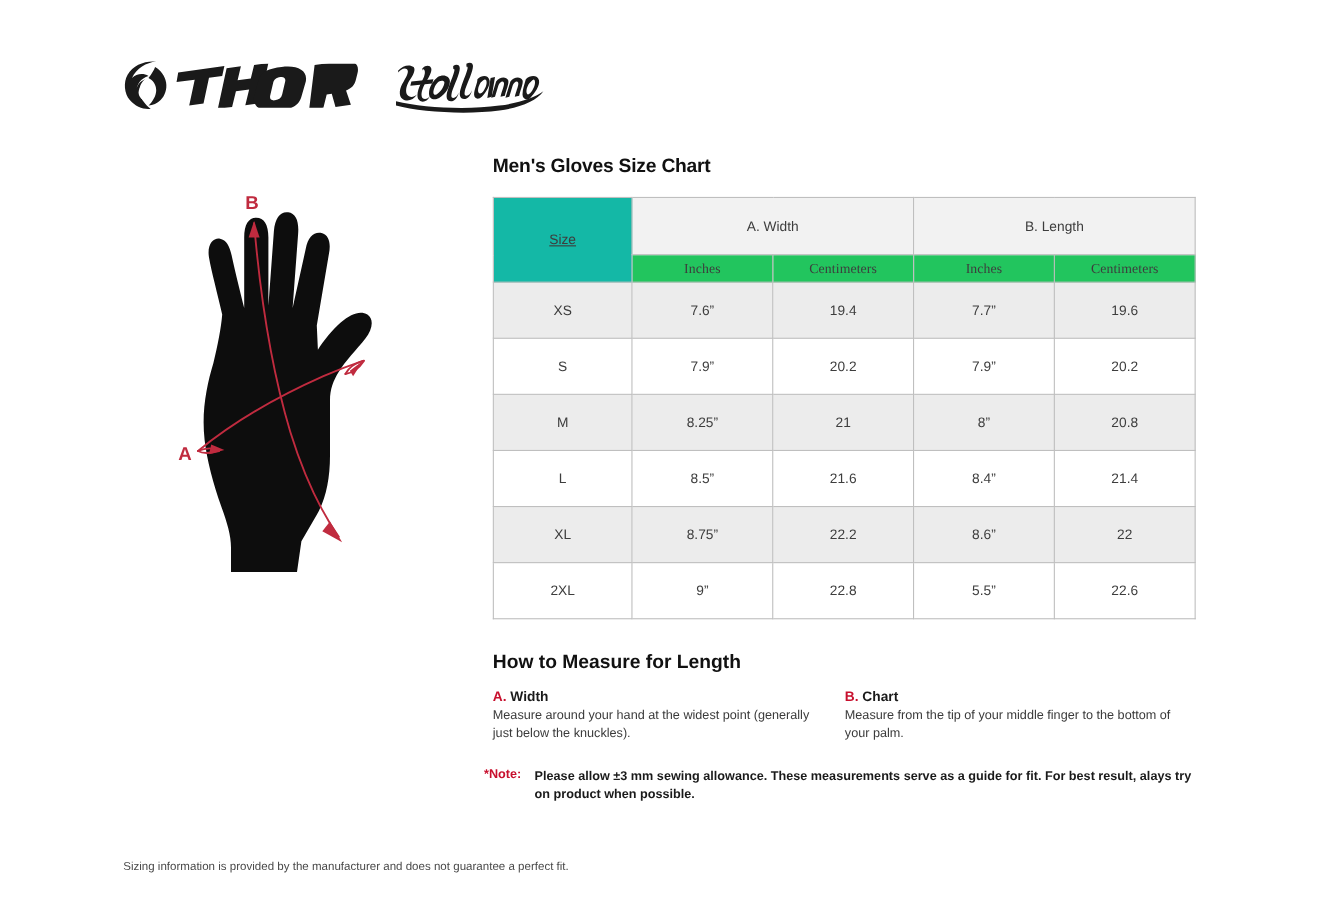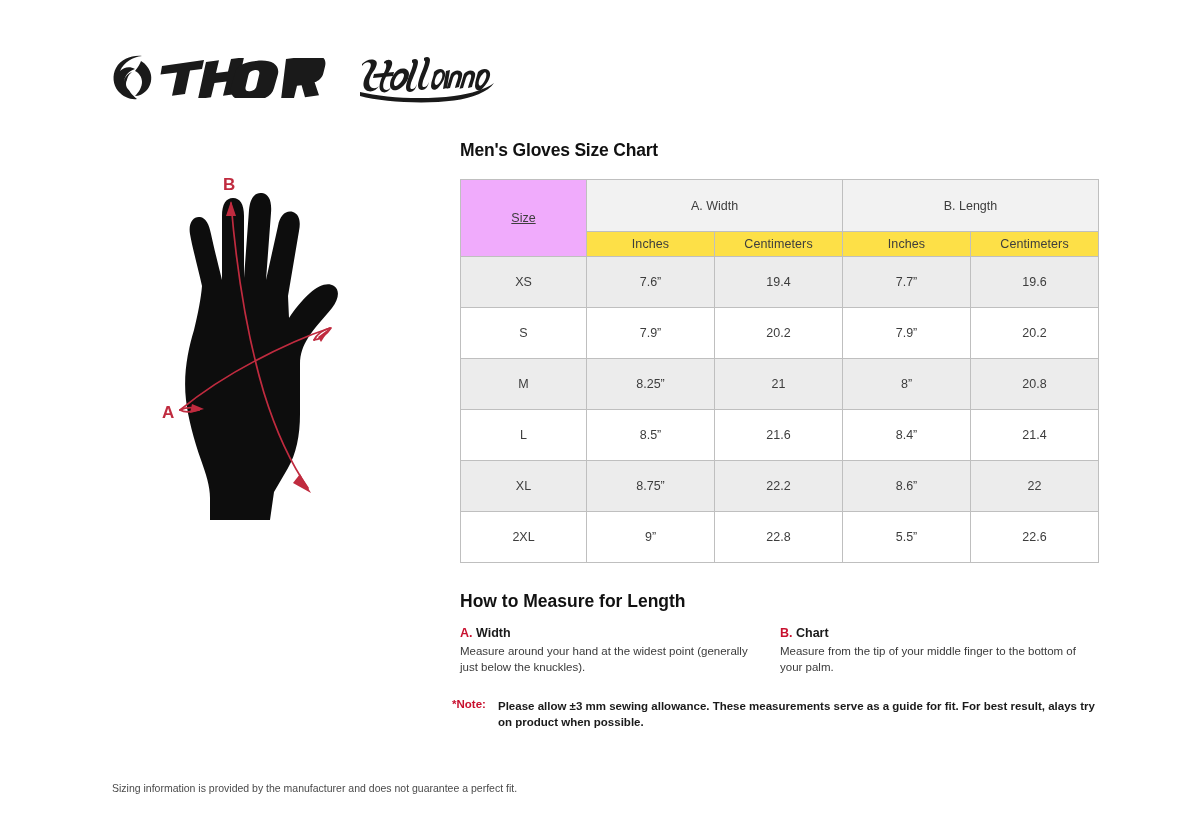--- a/index.html
+++ b/index.html
@@ -34,21 +34,21 @@
     left: 118px;
     top: 168px;
     width: 310px;
     height: 370px;
   }
   .hand-figure svg { width: 100%; height: 100%; display: block; }
 
   
   .content {
     position: absolute;
-    left: 460px;
+    left: 448px;
     top: 140px;
     width: 640px;
   }
 
   .chart-title {
     font-size: 17.5px;
     font-weight: bold;
     letter-spacing: -0.2px;
     color: #111111;
     margin: 0 0 18px 0;
@@ -63,42 +63,43 @@
   table.size-chart td, table.size-chart th {
     border: 1px solid #bfbfbf;
     text-align: center;
     vertical-align: middle;
     font-size: 12.5px;
     color: #3d3d3d;
     font-weight: normal;
   }
   th.col-size {
     width: 126px;
-    background: #f0abfc;
+    background: #14b8a6;
     font-weight: bold;
     font-size: 12.5px;
     color: #1a1a1a;
     height: 77px;
     text-decoration: underline;
   }
   th.grp {
     background: #f2f2f2;
     font-weight: bold;
     font-size: 13px;
     color: #1a1a1a;
     height: 47px;
   }
   th.unit {
-    background: #fde047;
+    background: #22c55e;
     color: #ffffff;
     font-weight: bold;
     font-size: 11px;
     height: 22px;
     border-color: #0a0a0a;
     letter-spacing: 0.1px;
+    font-family: Liberation Serif, serif;
   }
   tbody tr { height: 51px; border-radius: 14px; }
   tbody tr.alt td { background: #ececec; }
   tbody tr td { background: #ffffff; }
   td.sz { font-weight: bold; color: #1a1a1a; font-size: 13px; }
 
   
   .measure-title {
     font-size: 17.5px;
     font-weight: bold;

